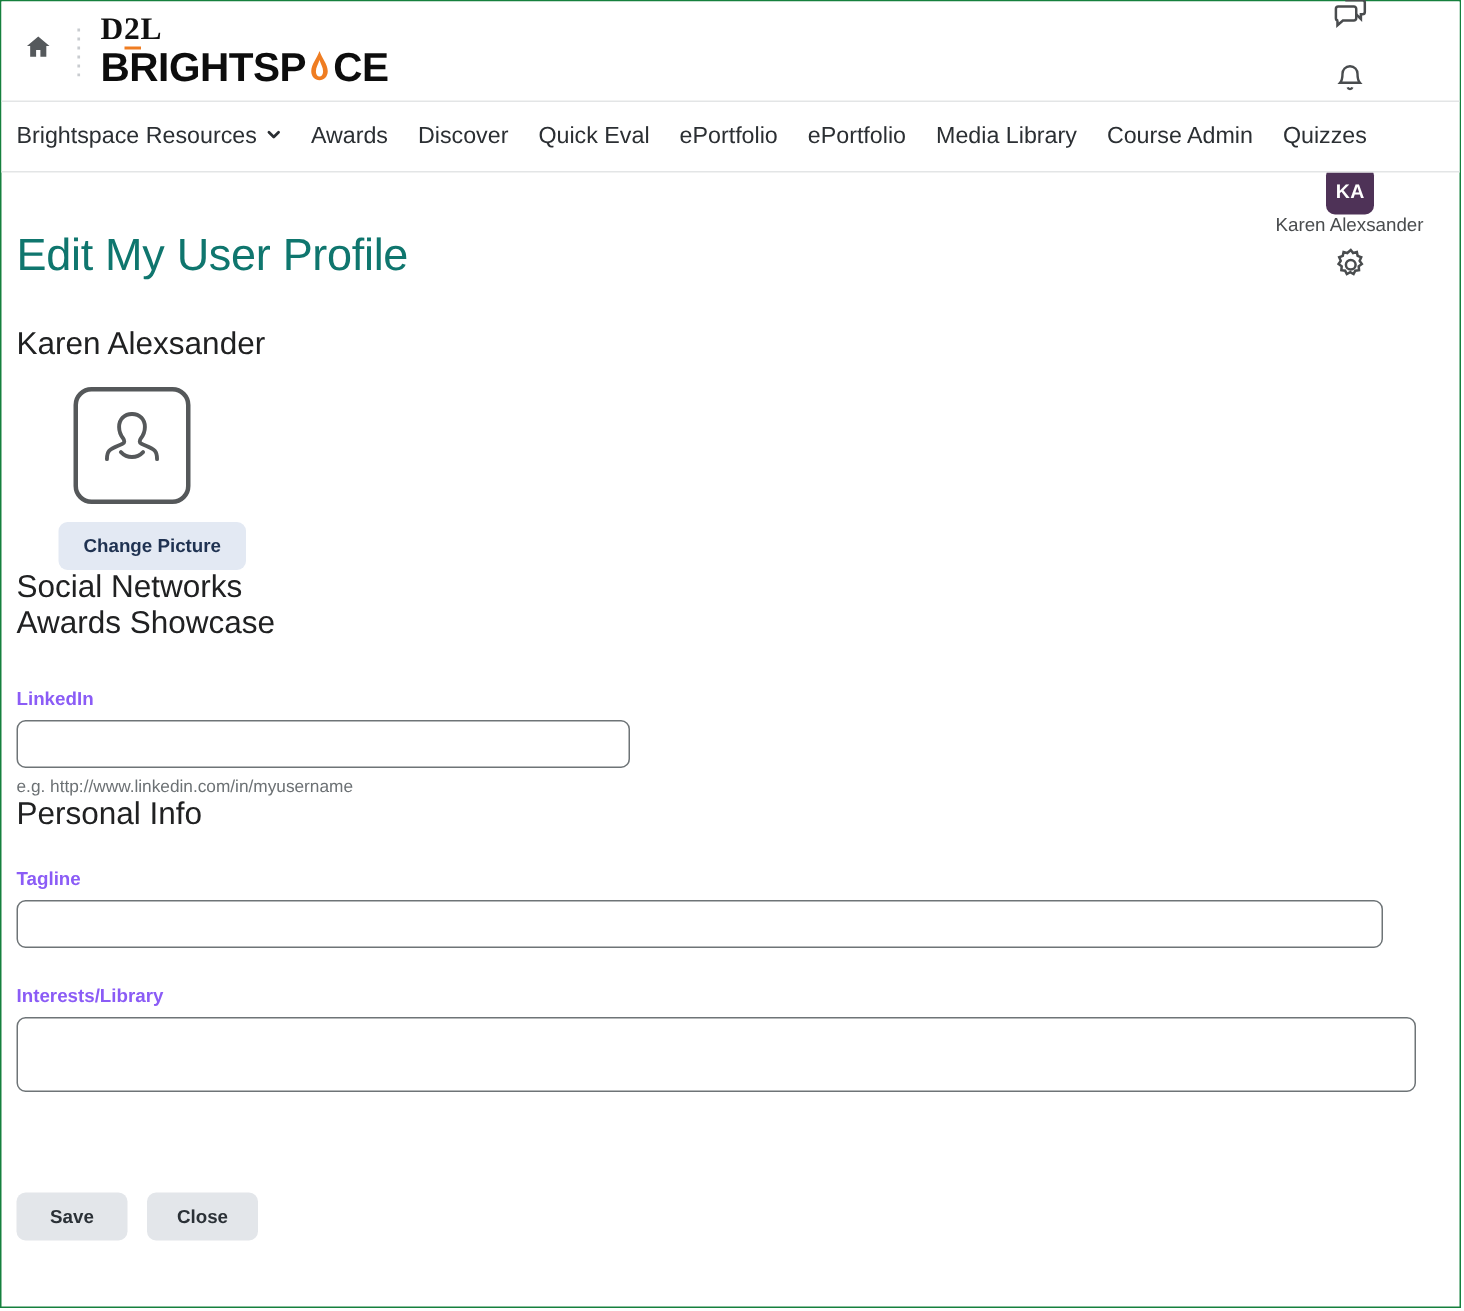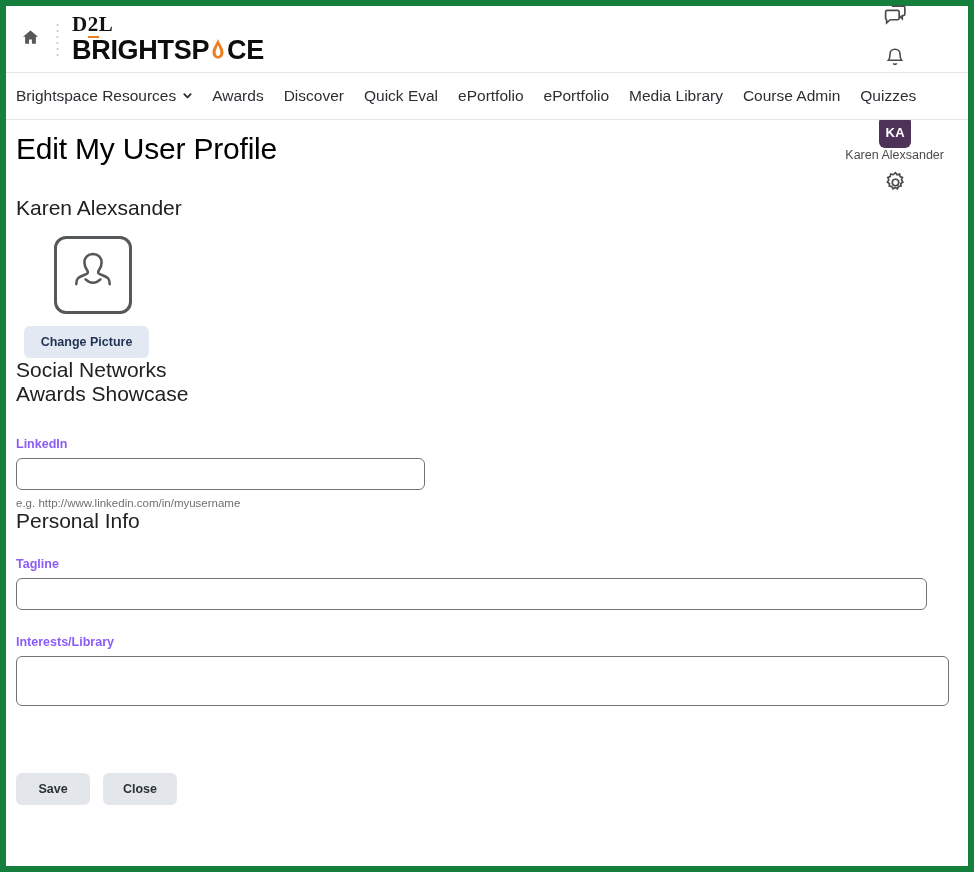--- a/index.html
+++ b/index.html
@@ -10,21 +10,21 @@
   body {
     font-family: "Liberation Sans", sans-serif;
     width: 976px;
     height: 874px;
     overflow: hidden;
     color: #202122;
   }
   .page {
     width: 974px;
     height: 872px;
-    border: 6px solid #15803d;
+    border: 1px solid #15803d;
     box-sizing: border-box;
     background: #ffffff;
     display: flex;
     flex-direction: column;
   }
 
   
   .topbar {
     height: 67px;
     box-sizing: border-box;
@@ -152,22 +152,22 @@
 
   
   .content {
     flex: 1 1 auto;
     padding: 0 10px;
     overflow: hidden;
   }
   h1.page-title {
     font-size: 30px;
     font-weight: normal;
-    color: #000000;
-    margin: 12px 0 0 0;
+    color: #0f766e;
+    margin: 39px 0 0 0;
     letter-spacing: -0.2px;
   }
   h2.person-name {
     font-size: 21px;
     font-weight: normal;
     color: #202122;
     margin: 30px 0 0 0;
   }
   h2.section-title {
     font-size: 21px;
@@ -189,21 +189,21 @@
     border-radius: 12px;
     box-sizing: border-box;
     margin-left: 38px;
     display: flex;
     align-items: center;
     justify-content: center;
     background: #ffffff;
   }
   .change-pic-btn {
     margin-top: 12px;
-    margin-left: 8px;
+    margin-left: 28px;
     width: 125px;
     height: 32px;
     background: #e3e9f3;
     border: none;
     border-radius: 6px;
     color: #1f3251;
     font-size: 12.5px;
     font-weight: bold;
     font-family: "Liberation Sans", sans-serif;
     display: flex;

